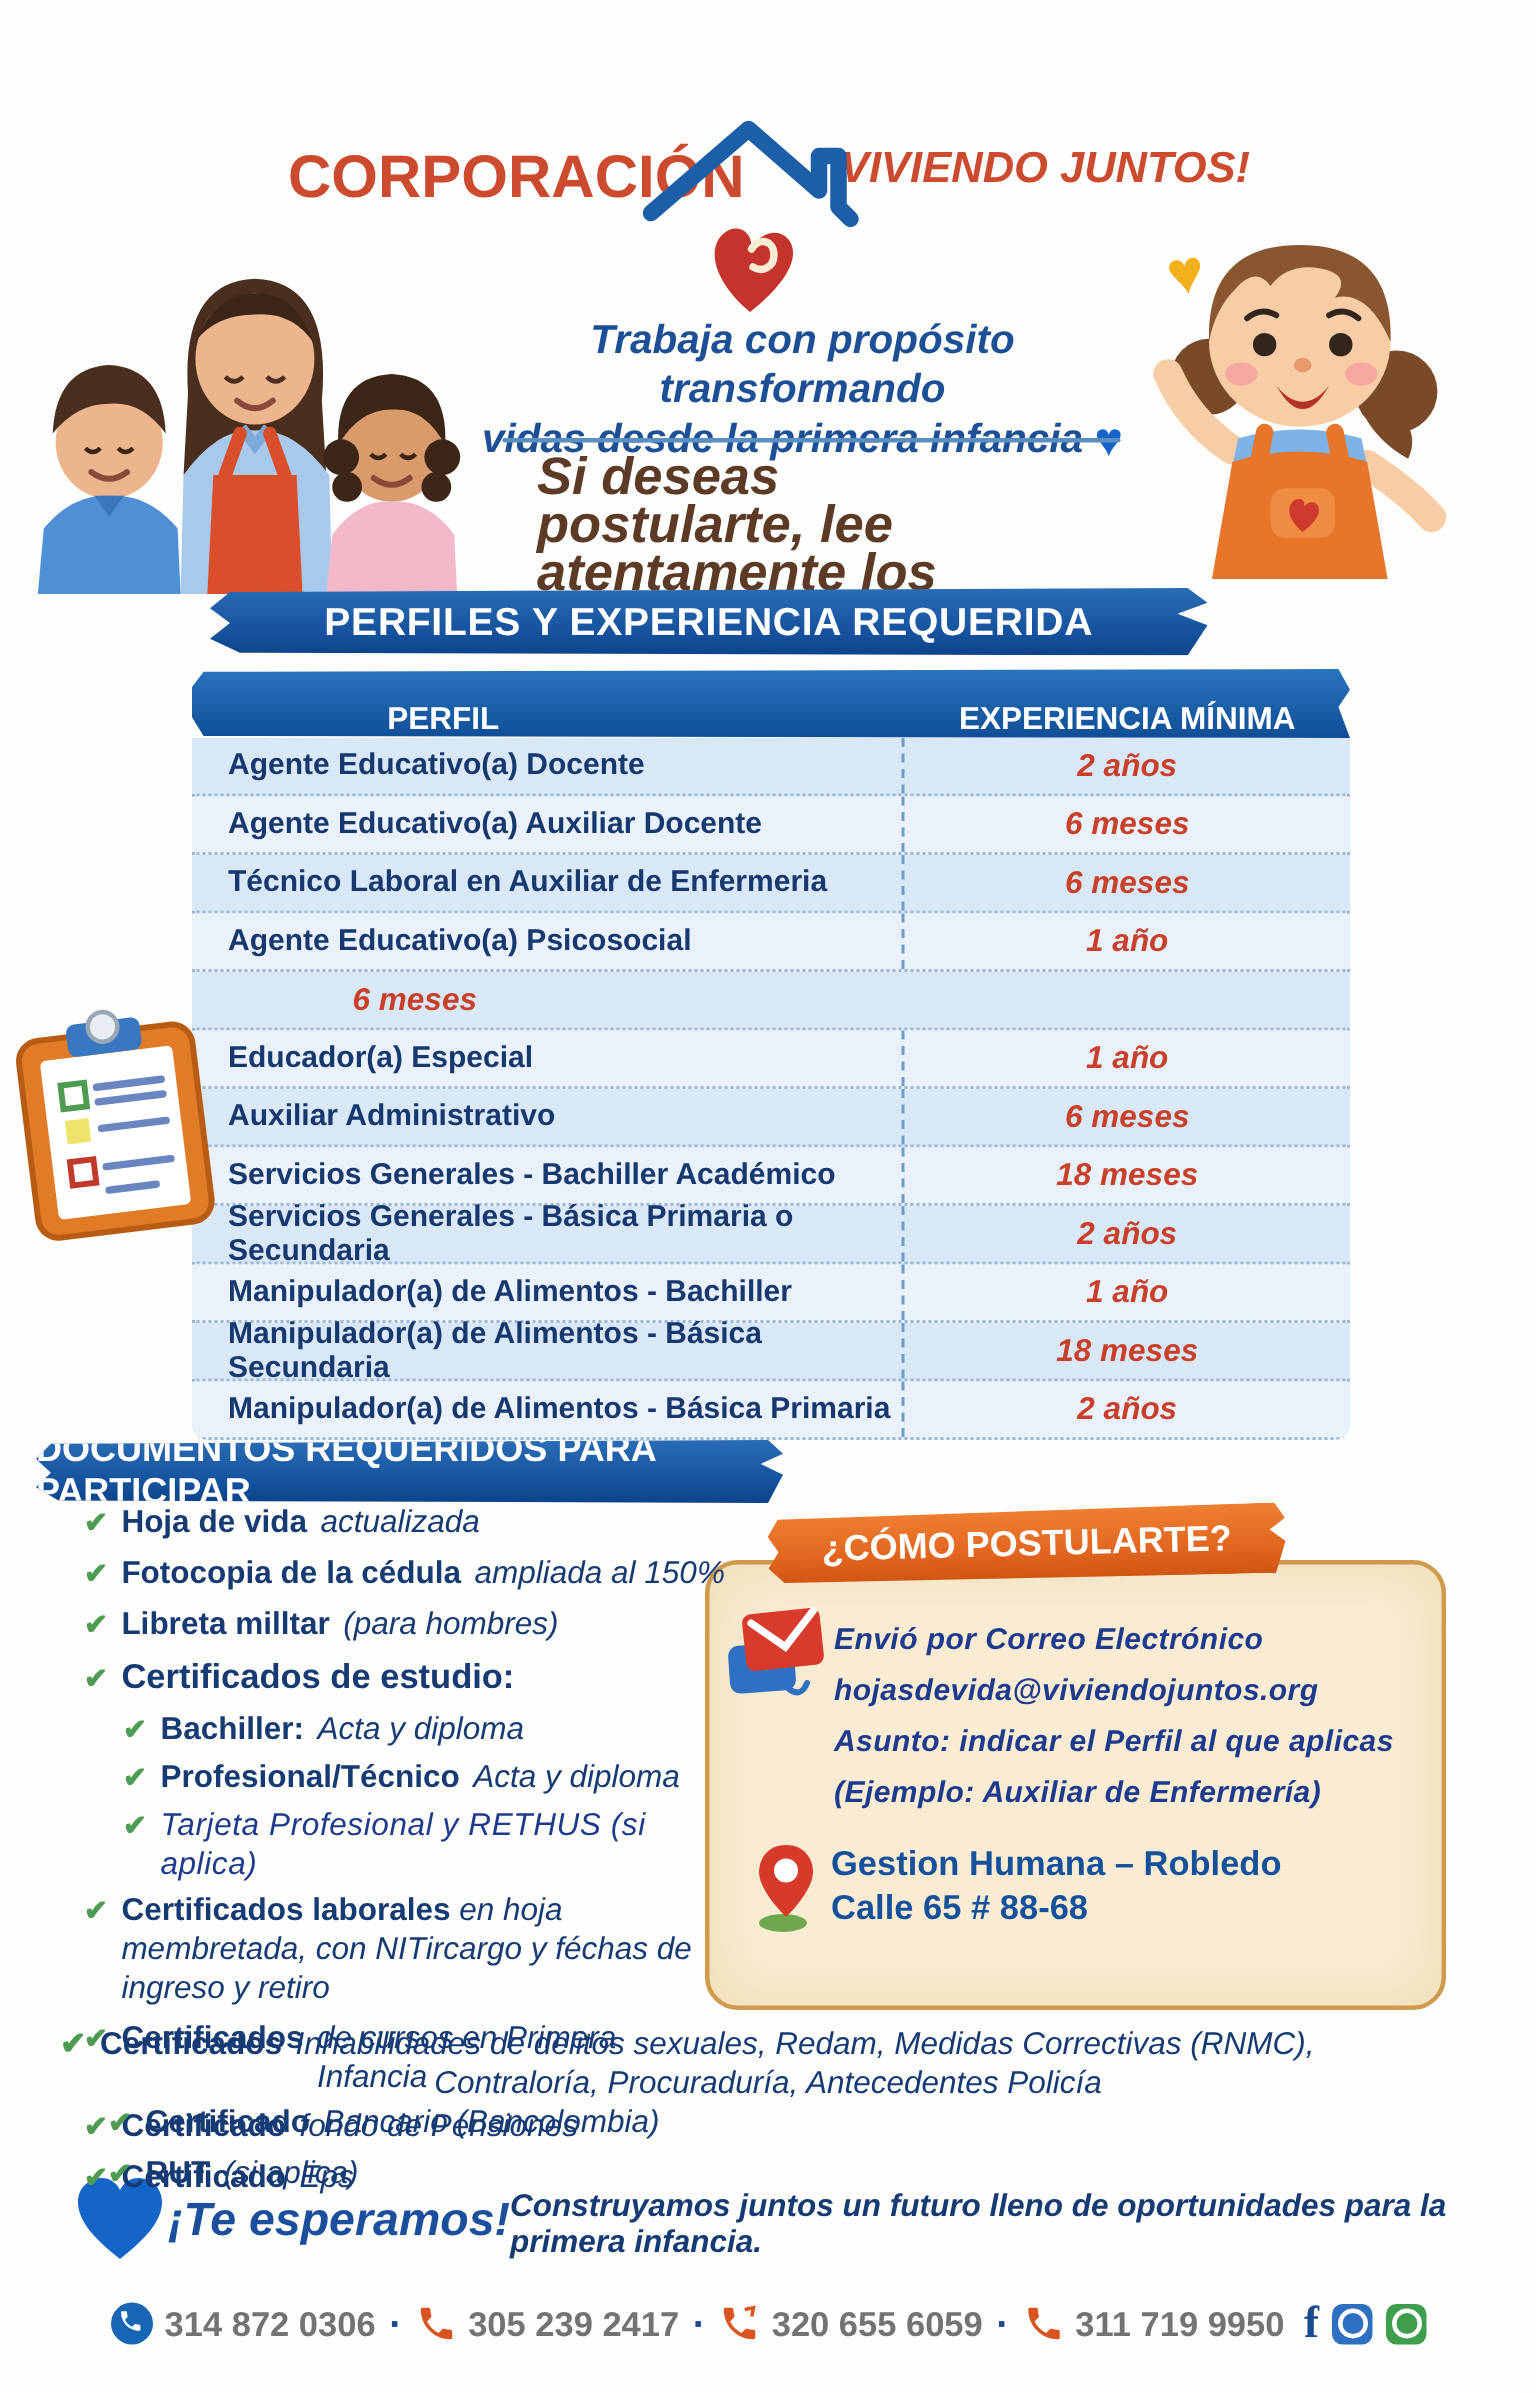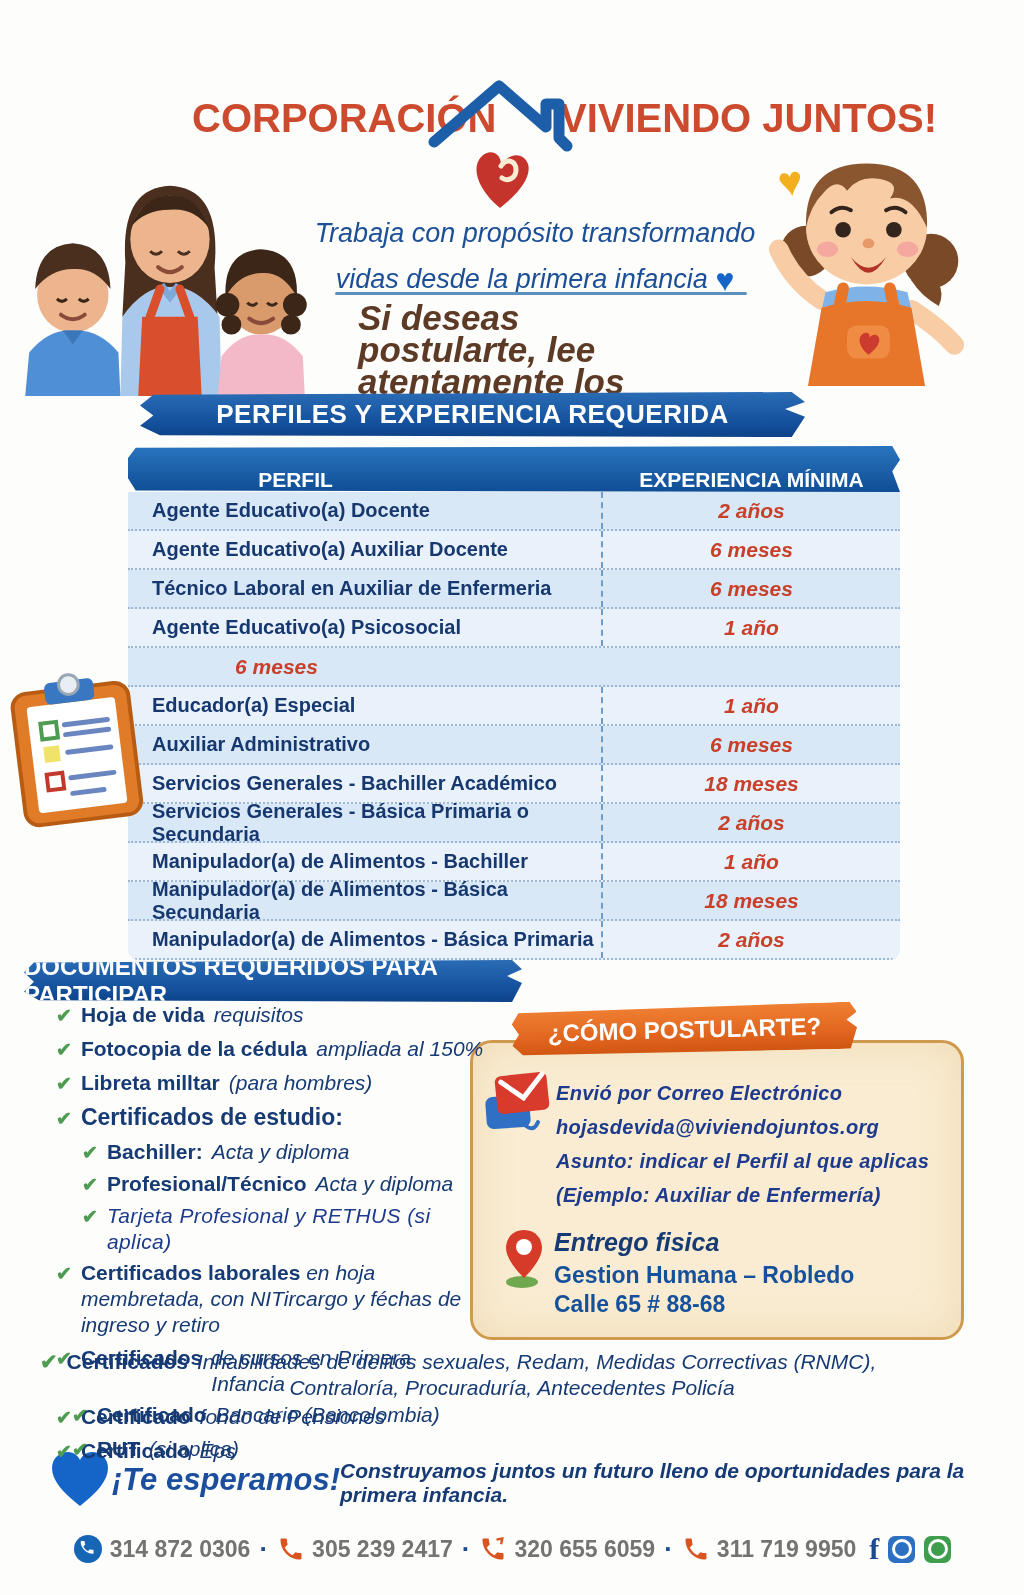--- a/index.html
+++ b/index.html
@@ -3,24 +3,24 @@
 <meta charset="utf-8">
 <style>
   html,body{margin:0;padding:0;background:#ffffff;}
   .poster{position:relative;width:1024px;height:1595px;background:#fdfdfb;overflow:hidden;
           font-family:"Liberation Sans",sans-serif;}
 
   
   .main-title{position:absolute;left:0;top:28px;width:960px;text-align:center;
     font-size:46px;font-weight:800;color:#1b5ca8;letter-spacing:1px;}
   .brand-left{position:absolute;left:192px;top:96px;font-size:40px;font-weight:800;color:#cc4a2e;}
-  .brand-right{position:absolute;left:560px;top:96px;font-size:40px;font-weight:800;color:#cc4a2e;}
+  .brand-right{position:absolute;left:560px;top:96px;font-size:29px;font-weight:800;color:#cc4a2e;font-style:italic;}
   .logo{position:absolute;left:424px;top:78px;width:150px;height:140px;}
   .tagline{position:absolute;left:295px;top:210px;width:480px;text-align:center;
-    font-size:27px;font-weight:400;font-style:italic;color:#1d4f96;line-height:46px;}
+    font-size:27px;font-weight:700;font-style:italic;color:#1d4f96;line-height:33px;}
   .tagline .blue-heart{color:#1565c8;font-size:32px;font-style:normal;vertical-align:-3px;}
   .tag-divider{position:absolute;left:335px;top:292px;width:412px;height:3px;background:#5b8fc0;border-radius:3px;}
   .subtitle{position:absolute;left:343px;top:302px;width:340px;
     font-size:35px;font-weight:800;font-style:italic;color:#5d3a26;line-height:32px;margin-left:15px;}
 
   
   .photo{position:absolute;left:0px;top:168px;width:330px;height:228px;}
   .girl{position:absolute;left:765px;top:132px;width:205px;height:258px;}
   .yellow-heart{position:absolute;left:778px;top:158px;font-size:42px;color:#f2b01e;transform:rotate(-8deg);}
   .clipboard{position:absolute;left:4px;top:668px;width:148px;height:158px;transform:rotate(-7deg);}
@@ -239,21 +239,21 @@
     <rect x="40" y="104" width="16" height="16" fill="none" stroke="#c0392b" stroke-width="4"></rect>
     <path d="M64 56 H108 M64 66 H108 M64 84 H108 M64 110 H108 M64 126 H96" stroke="#6a86c0" stroke-width="5" stroke-linecap="round"></path>
   </svg>
 
   <div class="ribbon ribbon-docs">DOCUMENTOS REQUÉRIDOS PARA PARTICIPAR</div>
 
   <div class="docs">
     <div class="doc">
         <span class="check">✔</span>
         <span class="b">Hoja de vida</span>
-        <span class="r">requisitos</span>
+        <span class="r">actualizada</span>
       </div>
     <div class="doc">
         <span class="check">✔</span>
         <span class="b">Fotocopia de la cédula</span>
         <span class="r">ampliada al 150%</span>
       </div>
     <div class="doc">
         <span class="check">✔</span>
         <span class="b">Libreta milltar</span>
         <span class="r">(para hombres)</span>
@@ -334,21 +334,20 @@
     <div>Asunto: indicar el Perfil al que aplicas</div>
     <div>(Ejemplo: Auxiliar de Enfermería)</div>
   </div>
 
   <svg class="pin-icon" viewBox="0 0 44 62">
     <ellipse cx="20" cy="54" rx="16" ry="6" fill="#6fa84f"></ellipse>
     <path d="M22 2 C10 2 4 11 4 20 C4 33 22 50 22 50 C22 50 40 33 40 20 C40 11 34 2 22 2 Z" fill="#d63b2a"></path>
     <circle cx="22" cy="19" r="8" fill="#ffffff"></circle>
   </svg>
   <div class="delivery">
-    <div class="d-title">Entrego fisica</div>
     <div class="d-line">Gestion Humana – Robledo</div>
     <div class="d-line">Calle 65 # 88-68</div>
   </div>
 
   <div class="cta-row">
     <svg class="cta-heart" viewBox="0 0 64 64">
       <path d="M32 58 C14 44 4 32 4 20 C4 10 12 4 20 4 C26 4 30 8 32 12 C34 8 38 4 44 4 C52 4 60 10 60 20 C60 32 50 44 32 58 Z" fill="#1565c8"></path>
     </svg>
     <span class="cta-text">¡Te esperamos!</span>
     <span class="cta-msg">Construyamos juntos un futuro lleno de oportunidades para la primera infancia.</span>

